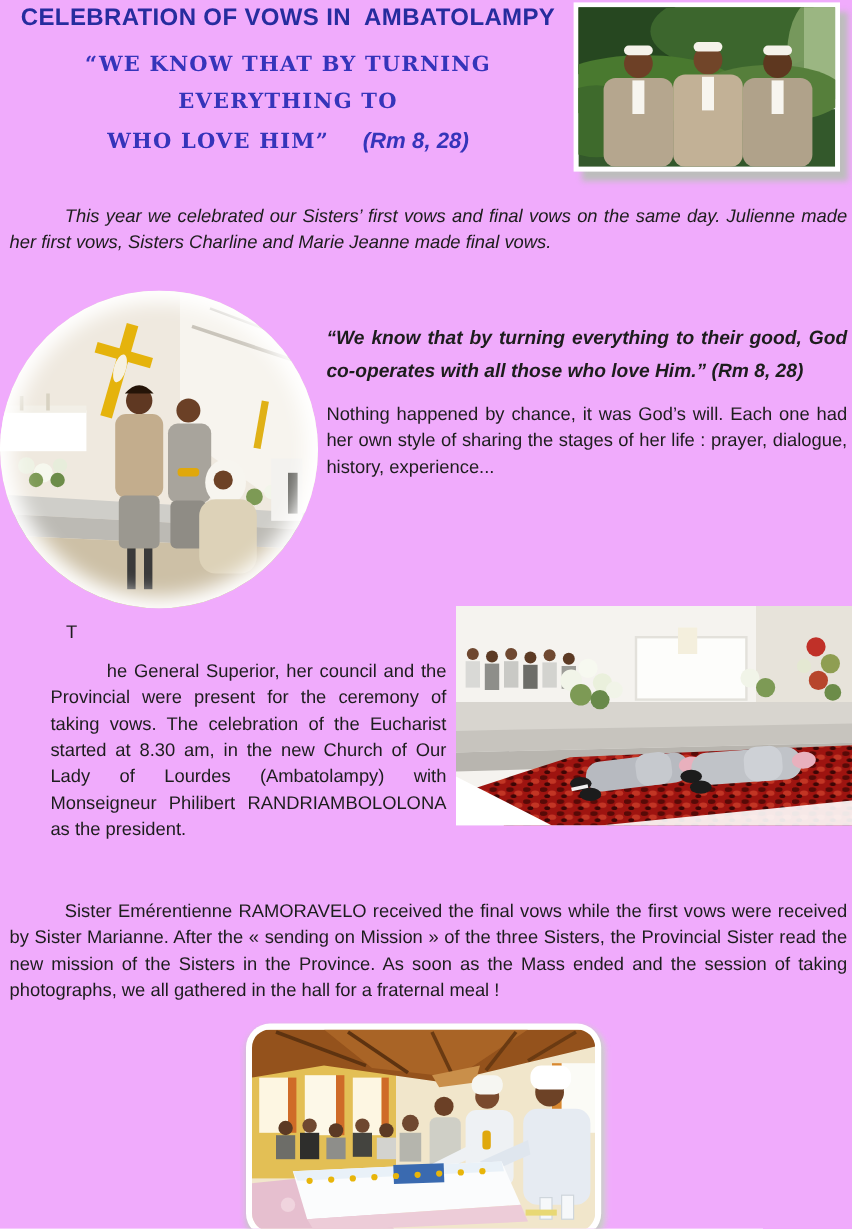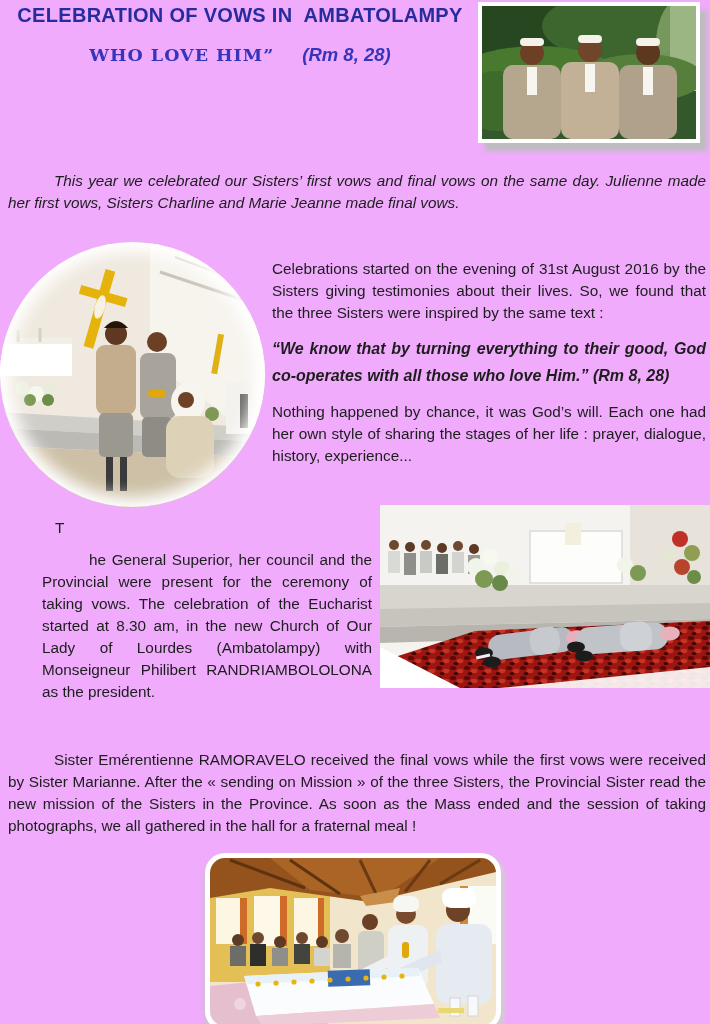--- a/index.html
+++ b/index.html
@@ -58,20 +58,21 @@
 </style>
 </head>
 <body>
 
 <div class="page">
 
   <div class="header">
     <div class="heading">
       <h1 class="title">CELEBRATION OF VOWS IN  AMBATOLAMPY</h1>
       <div class="subtitle">
+        <div class="sub-line">“WE KNOW THAT BY TURNING EVERYTHING TO</div>
         <div class="sub-line3"><span>WHO LOVE HIM”</span><span class="cite">(Rm 8, 28)</span></div>
       </div>
     </div>
 
     <figure class="photo photo-top">
       <svg viewBox="0 0 214 133" preserveAspectRatio="none">
         <rect width="214" height="133" fill="#33582b"></rect>
         <ellipse cx="35" cy="25" rx="60" ry="38" fill="#264720"></ellipse>
         <ellipse cx="135" cy="20" rx="75" ry="34" fill="#3c662d"></ellipse>
         <rect x="188" y="0" width="26" height="85" fill="#cddcc2"></rect>
@@ -150,21 +151,20 @@
         <rect x="142" y="175" width="30" height="40" rx="5" fill="#8f8c85"></rect>
         <rect x="148" y="148" width="18" height="7" rx="3" fill="#e0a80c"></rect>
 
         <ellipse cx="188" cy="160" rx="17" ry="19" fill="#f7f5ef"></ellipse>
         <circle cx="186" cy="158" r="8" fill="#6d4226"></circle>
         <rect x="166" y="174" width="48" height="62" rx="14" fill="#ddd2b8"></rect>
       </svg>
     </figure>
 
     <div class="col-right">
-      <p class="body">Celebrations started on the evening of 31st August 2016 by the Sisters giving testimonies about their lives. So, we found that the three Sisters were inspired by the same text :</p>
       <p class="quote">“We know that by turning everything to their good, God co-operates with all those who love Him.” (Rm 8, 28)</p>
       <p class="body">Nothing happened by chance, it was God’s will. Each one had her own style of sharing the stages of her life : prayer, dialogue, history, experience...</p>
     </div>
   </section>
 
   <section class="sup-section">
     <figure class="photo photo-prostration">
       <svg viewBox="0 0 330 183" preserveAspectRatio="none">
         <defs>
           <pattern id="p3carpet" width="14" height="10" patternUnits="userSpaceOnUse">

